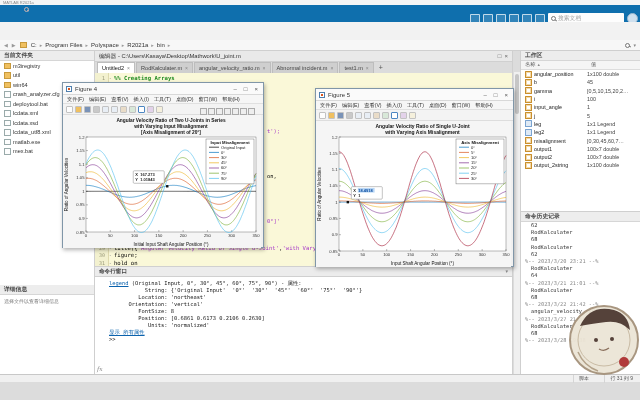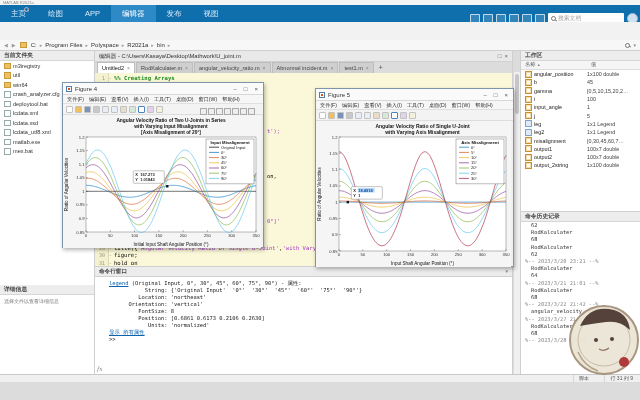--- a/index.html
+++ b/index.html
@@ -122,28 +122,20 @@
 </head>
 <body>
 
 <div id="screen">
 
   <div id="top-strip" class="abs">
     <span>MATLAB R2021a</span>
   </div>
 
   <div id="tabs-row" class="abs">
-    <div id="tab-list">
-        <div class="ts-tab">主页</div>
-        <div class="ts-tab">绘图</div>
-        <div class="ts-tab">APP</div>
-        <div class="ts-tab active">编辑器</div>
-        <div class="ts-tab">发布</div>
-        <div class="ts-tab">视图</div>
-      </div>
     <div id="quick-access">
       <span class="qi"></span>
       <span class="qi"></span>
       <span class="qi"></span>
       <span class="qi"></span>
       <span class="qi"></span>
       <span class="qi"></span>
       <div id="doc-search">
         <span class="mag">
             <i></i>

